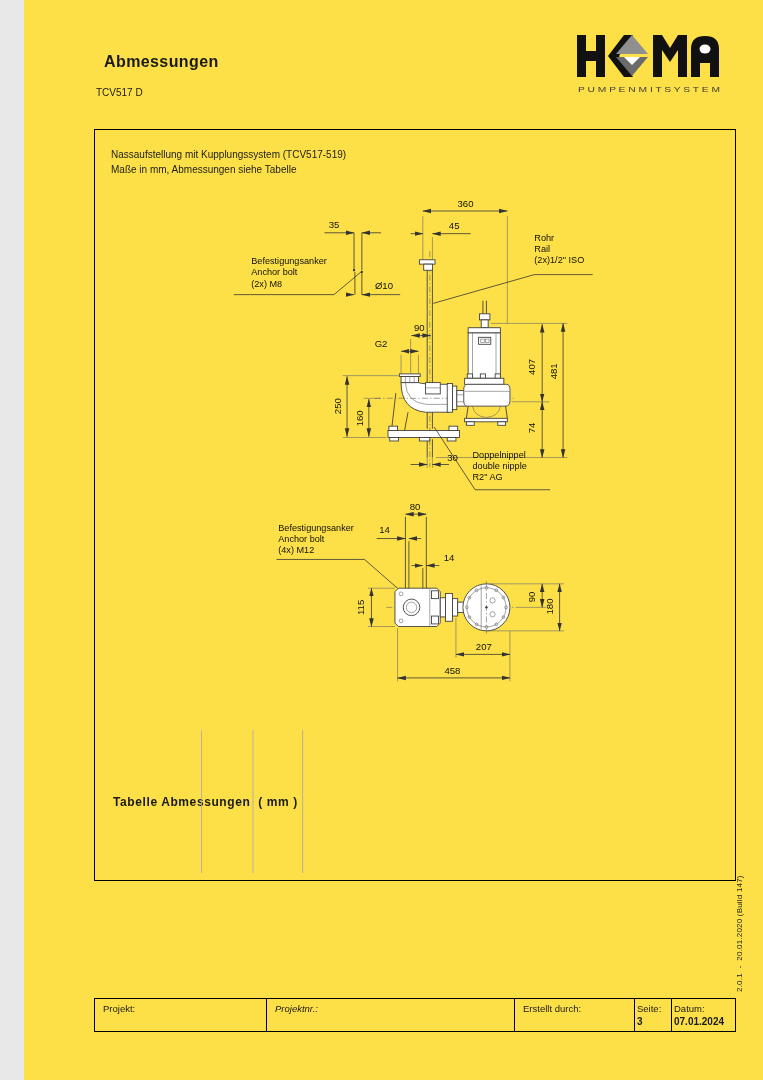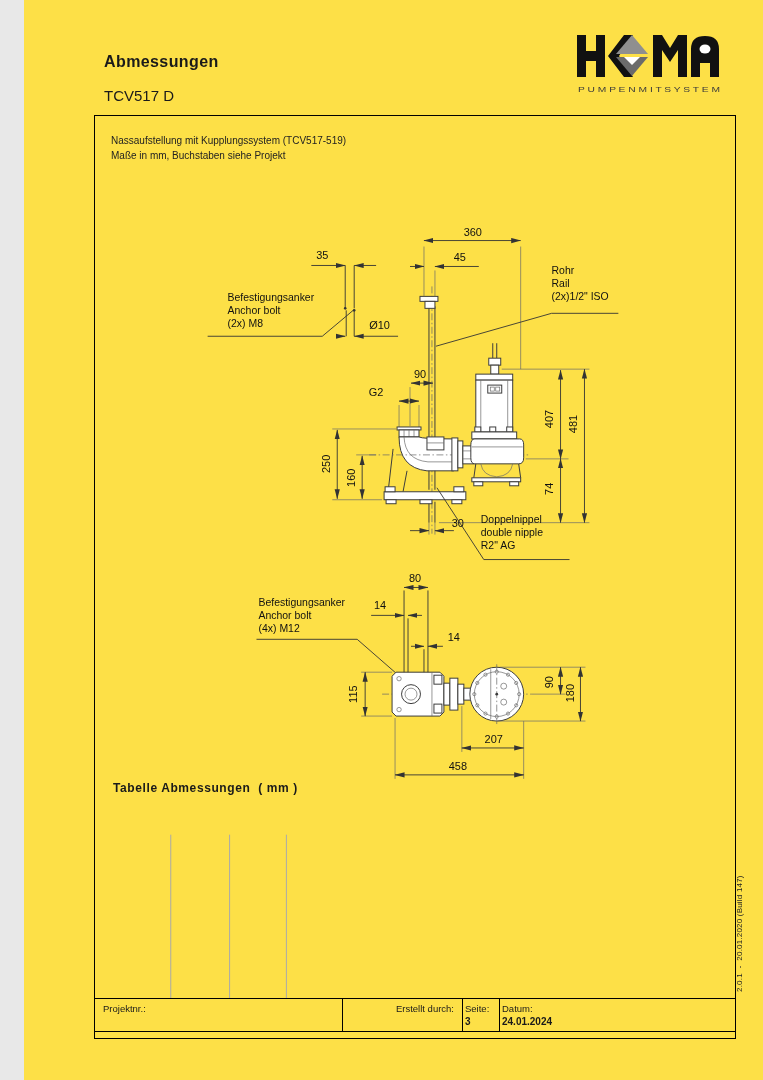--- a/index.html
+++ b/index.html
@@ -1,35 +1,35 @@
 <!DOCTYPE html>
 <html><head>
 <meta charset="utf-8">
 <style>
   html,body{margin:0;padding:0;background:#e8e8e8;}
   .page{position:relative;width:763px;height:1080px;background:#fde047;overflow:hidden;
         font-family:"Liberation Sans",sans-serif;color:#1a1a1a;margin-left:24px;}
   .page-title{position:absolute;left:80px;top:53px;font-size:16px;font-weight:bold;letter-spacing:.4px;}
-  .product-code{position:absolute;left:80px;top:87px;font-size:15px;}
+  .product-code{position:absolute;left:72px;top:87px;font-size:10px;}
   .logo{position:absolute;left:551px;top:33px;width:148px;height:64px;}
-  .content-box{position:absolute;left:70px;top:115px;width:642px;height:924px;
+  .content-box{position:absolute;left:70px;top:129px;width:642px;height:752px;
                border:1.5px solid #000;box-sizing:border-box;}
   .note{position:absolute;left:16px;font-size:10px;color:#222;white-space:pre;}
   .note1{top:19px;} .note2{top:34px;}
   .drawing-svg{position:absolute;left:0;top:0;width:100%;height:100%;}
   .table-heading{position:absolute;left:18px;top:665px;font-size:12px;font-weight:bold;
                  letter-spacing:.6px;white-space:pre;}
   .side-note{position:absolute;left:711px;top:850px;height:142px;width:14px;
              writing-mode:vertical-rl;transform:rotate(180deg);font-size:8px;color:#222;
              white-space:pre;letter-spacing:.2px;}
   .footer{position:absolute;left:70px;top:998px;width:642px;height:34px;border:1.5px solid #000;
           box-sizing:border-box;display:flex;}
   .fcell{box-sizing:border-box;border-right:1.5px solid #000;font-size:9.5px;padding:4px 8px;}
   .fcell:last-child{border-right:none;}
-  .fc1{width:172px;} .fc2{width:248px;} .fc3{width:120px;text-align:right;}
+  .fc1{width:172px;} .fc2{width:248px;font-style:italic;} .fc3{width:120px;}
   .fc4{width:37px;text-align:left;padding:4px 2px;}
   .fc5{width:62px;text-align:left;padding:4px 2px;}
   .fval{font-weight:bold;font-size:10px;margin-top:2px;}
   
   .ln{stroke:#3c3c3c;stroke-width:1;fill:none;}
   .lnw{stroke:#3c3c3c;stroke-width:1;fill:#fff;}
   .thin{stroke:#6a6a6a;stroke-width:.7;fill:none;}
   .dim{stroke:#333;stroke-width:.9;fill:none;}
   .axis{stroke:#666;stroke-width:.7;fill:none;stroke-dasharray:7 2.5 1.5 2.5;}
   .gray{stroke:#aaa;stroke-width:1;}
@@ -55,21 +55,21 @@
       <polygon points="49,24 65,24 57,32" fill="#ffffff"></polygon>
       <polygon points="78,44 78,2 87,2 95,15 103,2 112,2 112,44 103,44 103,17 95,29 87,17 87,44" fill="#111"></polygon>
       <path d="M116,44 L116,16 Q116,3 130,3 Q144,3 144,16 L144,44 L135,44 L135,30 L125,30 L125,44 Z" fill="#111"></path>
       <ellipse cx="130" cy="16" rx="5.5" ry="4.5" fill="#fff"></ellipse>
     </g>
     <text x="74" y="59" text-anchor="middle" font-size="7" fill="#3a3a3a" textLength="142" lengthAdjust="spacingAndGlyphs">P U M P E N   M I T   S Y S T E M</text>
   </svg>
 
   <div class="content-box">
     <div class="note note1">Nassaufstellung mit Kupplungssystem (TCV517-519)</div>
-    <div class="note note2">Maße in mm, Buchstaben siehe Projekt</div>
+    <div class="note note2">Maße in mm, Abmessungen siehe Tabelle</div>
     <div class="table-heading">Tabelle Abmessungen  ( mm )</div>
 
     <svg class="drawing-svg" viewBox="70 129 642 861">
       <defs>
         <marker id="ar" viewBox="0 0 10 6" markerWidth="10" markerHeight="6" refX="9.5" refY="3" orient="auto-start-reverse" markerUnits="userSpaceOnUse">
           <path d="M10,3 L0,0.4 L0,5.6 Z" fill="#333"></path>
         </marker>
       </defs>
 
       <g>
@@ -323,29 +323,32 @@
         <line class="gray" x1="146" y1="818" x2="146" y2="982"></line>
         <line class="gray" x1="205" y1="818" x2="205" y2="982"></line>
         <line class="gray" x1="262" y1="818" x2="262" y2="982"></line>
       </g>
     </svg>
   </div>
 
   <div class="side-note">2.0.1  -  20.01.2020 (Build 147)</div>
 
   <div class="footer">
+    <div class="fcell fc1">
+      <span>Projekt:</span>
+    </div>
     <div class="fcell fc2">
       <span>Projektnr.:</span>
     </div>
     <div class="fcell fc3">
       <span>Erstellt durch:</span>
     </div>
     <div class="fcell fc4">
       <div>Seite:</div>
       <div class="fval">3</div>
     </div>
     <div class="fcell fc5">
       <div>Datum:</div>
-      <div class="fval">24.01.2024</div>
+      <div class="fval">07.01.2024</div>
     </div>
   </div>
 
 </div>
 
 </body></html>

